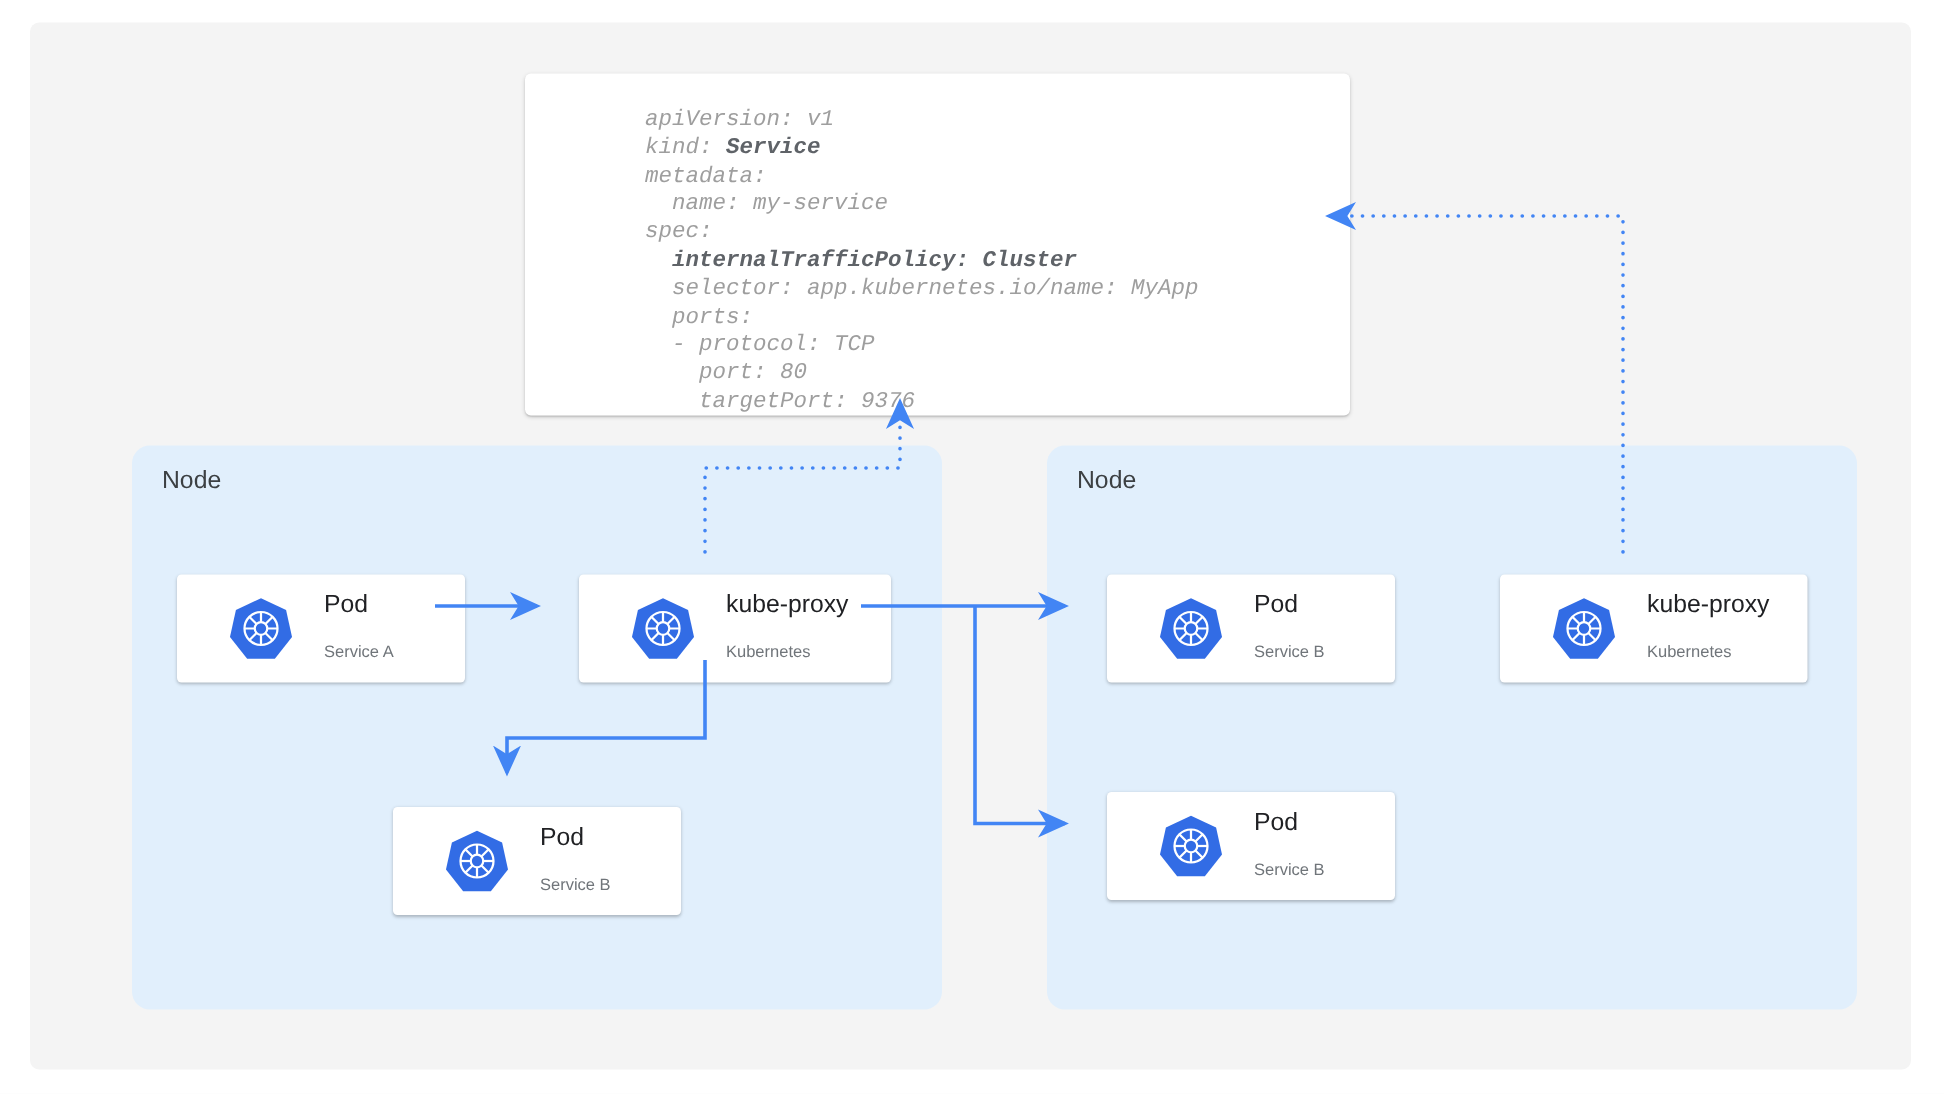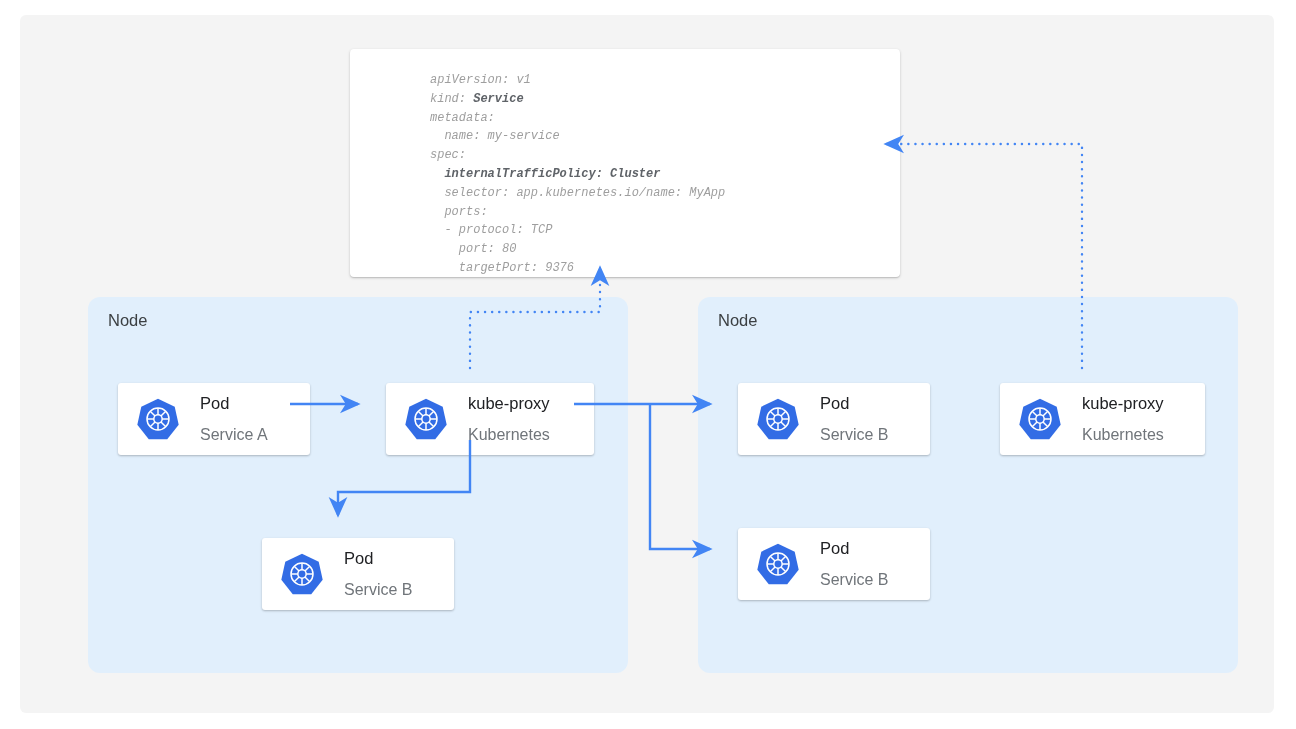--- a/index.html
+++ b/index.html
@@ -22,21 +22,21 @@
     left: 330px; top: 34px;
     width: 550px; height: 228px;
     background: #ffffff;
     border-radius: 4px;
     box-shadow: 0 1px 3px rgba(0,0,0,.18), 0 1px 1px rgba(0,0,0,.10);
   }
   #yaml-code {
     position: absolute;
     left: 80px; top: 22px;
     font-family: "Liberation Mono", "DejaVu Sans Mono", monospace;
-    font-size: 12px;
+    font-size: 15px;
     line-height: 18.8px;
     font-style: italic;
     color: #9e9e9e;
     white-space: pre;
   }
   #yaml-code .b { font-weight: bold; color: #5f6368; }
   
   .node-panel {
     position: absolute;
     background: #e1effc;
@@ -52,25 +52,26 @@
   }
   
   .card {
     position: absolute;
     background: #ffffff;
     border-radius: 3px;
     box-shadow: 0 1px 2px rgba(0,0,0,.16), 0 1px 3px rgba(0,0,0,.10);
     display: flex;
     align-items: center;
     height: 72px;
+    padding-left: 16px;
   }
   .card .k8s-icon { width: 44px; height: 44px; margin-left: 18px; flex: none; }
   .card .card-text { margin-left: 20px; }
   .card .card-title { font-size: 16.5px; color: #202124; line-height: 20px; }
-  .card .card-sub   { font-size: 16px;  color: #70757a; line-height: 20px; margin-top: 12px; }
+  .card .card-sub   { font-size: 11px;  color: #70757a; line-height: 20px; margin-top: 12px; }
   
   #card-pod-a       { left: 98px;  top: 368px; width: 192px; }
   #card-kp-left     { left: 366px; top: 368px; width: 208px; }
   #card-pod-b-left  { left: 242px; top: 523px; width: 192px; }
   #card-pod-b-r1    { left: 718px; top: 368px; width: 192px; }
   #card-pod-b-r2    { left: 718px; top: 513px; width: 192px; }
   #card-kp-right    { left: 980px; top: 368px; width: 205px; }
   
   #connectors {
     position: absolute; left: 0; top: 0;

